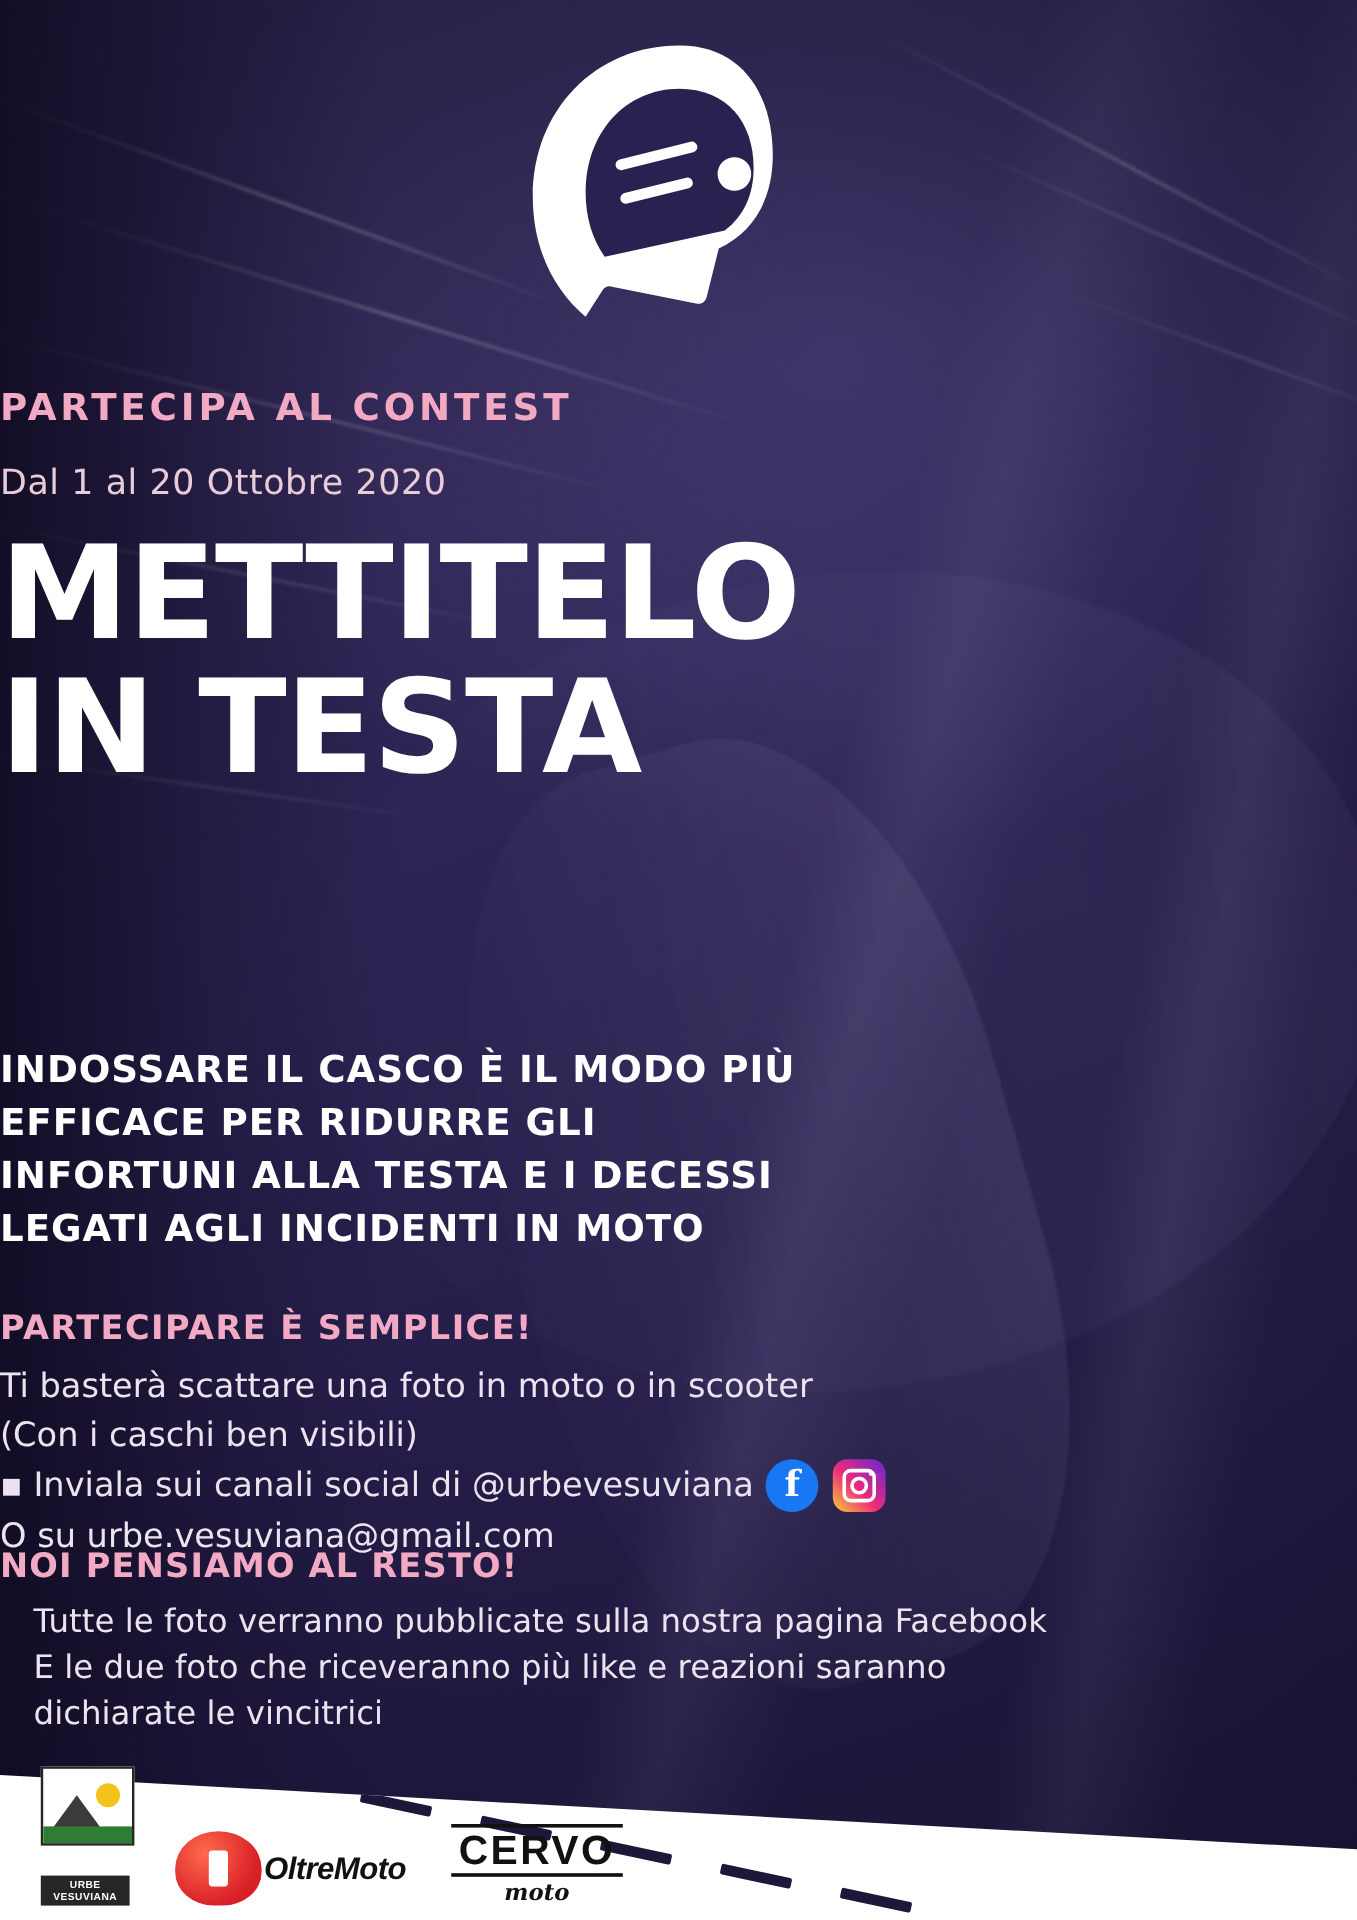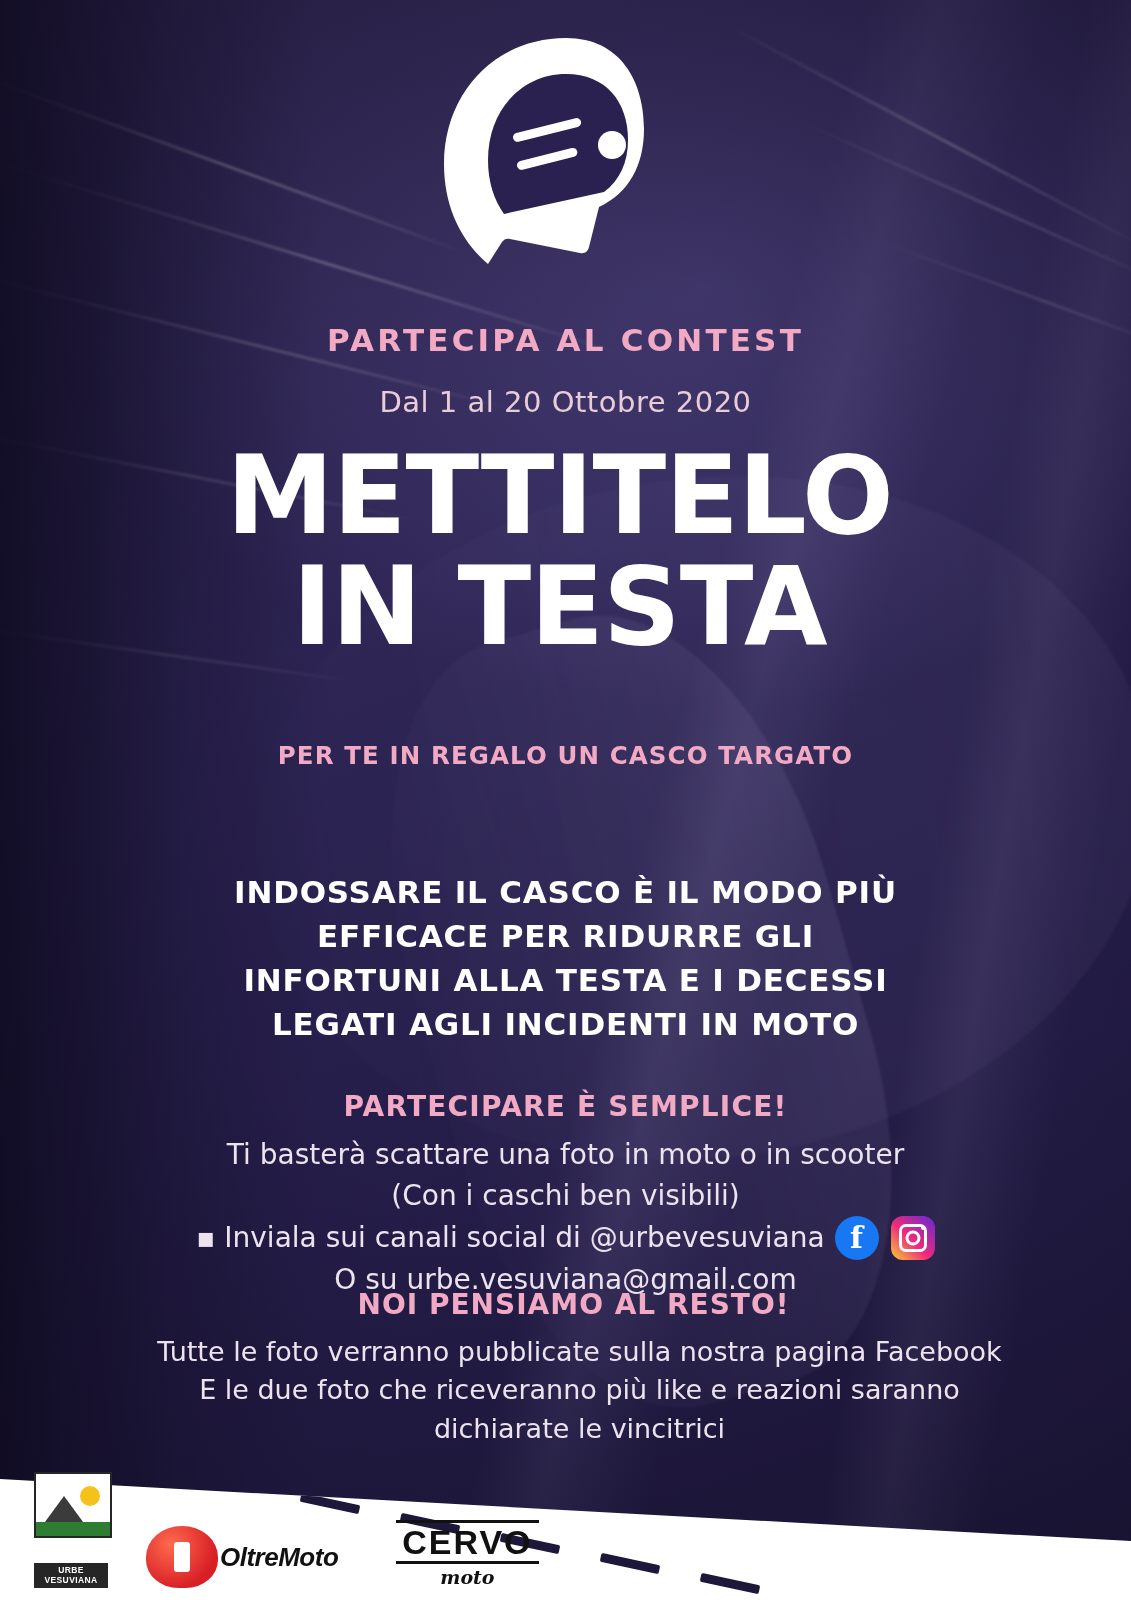--- a/index.html
+++ b/index.html
@@ -63,21 +63,21 @@
     position: absolute;
     left: 0; top: 0; bottom: 0; width: 28%;
     background: linear-gradient(90deg, rgba(14,10,30,0.82) 0%, rgba(20,15,42,0.35) 55%, rgba(20,15,42,0) 100%);
   }
   
   .content {
     position: relative;
     z-index: 5;
     width: 100%;
     height: 100%;
-    text-align: center;
+    text-align: left;
     color: #ffffff;
   }
   .helmet-wrap {
     position: absolute;
     left: 0; right: 0;
     top: 30px;
     display: flex;
     justify-content: center;
   }
   .kicker {
@@ -147,21 +147,21 @@
     color: #ece3ef;
     font-weight: 400;
   }
   .how-lines .row-social {
     display: inline-flex;
     align-items: center;
     justify-content: center;
   }
   .noi {
     position: absolute;
-    left: 16px; right: 0;
+    left: 0; right: 0;
     top: 1288px;
     font-size: 28px;
     font-weight: 800;
     letter-spacing: 1px;
     color: #f2a9c4;
   }
   .outro {
     position: absolute;
     left: 0; right: 0;
     top: 1333px;
@@ -259,21 +259,21 @@
   }
   .logo-oltre .blob:after {
     content: ""; position: absolute; left: 50%; top: 50%; transform: translate(-50%,-50%);
     width: 16px; height: 30px; background: #fff; border-radius: 3px;
   }
   .logo-oltre .txt {
     font-family: "Liberation Sans", sans-serif;
     font-weight: 700; font-style: italic; font-size: 26px; color: #111;
     letter-spacing: -.5px;
   }
-  .logo-cervo { text-align: center; font-family: "Liberation Sans", sans-serif; margin-left: 20px; }
+  .logo-cervo { text-align: center; font-family: "Liberation Sans", sans-serif; }
   .logo-cervo .main {
     font-size: 34px; font-weight: 900; letter-spacing: 2px; color: #111;
     border-top: 3px solid #111; border-bottom: 3px solid #111; padding: 2px 6px;
     line-height: 1;
   }
   .logo-cervo .sub {
     font-size: 19px; font-style: italic; font-weight: 700; color: #111; margin-top: 2px;
     font-family: "DejaVu Serif", serif;
   }
 </style>
@@ -312,21 +312,20 @@
 
     <div class="kicker">PARTECIPA AL CONTEST</div>
     <div class="dates">Dal 1 al 20 Ottobre 2020</div>
 
     <div class="headline">
       <span class="l1">METTITELO</span>
       <span class="l2">IN TESTA</span>
     </div>
 
     <div class="prize">
-      <div>PER TE IN REGALO UN CASCO TARGATO</div>
     </div>
 
     <div class="statement">
       <div>INDOSSARE IL CASCO È IL MODO PIÙ</div>
       <div>EFFICACE PER RIDURRE GLI</div>
       <div>INFORTUNI ALLA TESTA E I DECESSI</div>
       <div>LEGATI AGLI INCIDENTI IN MOTO</div>
     </div>
 
     <div class="how-title">PARTECIPARE È SEMPLICE!</div>

